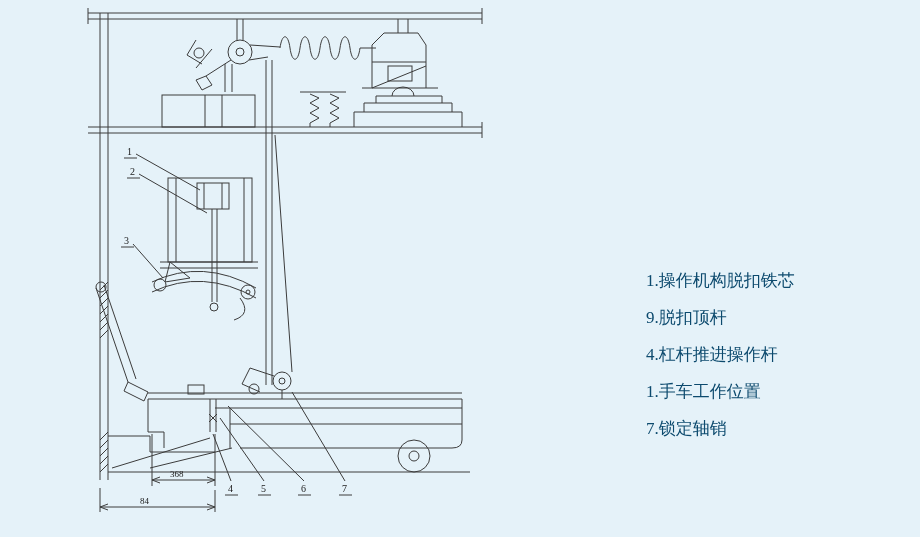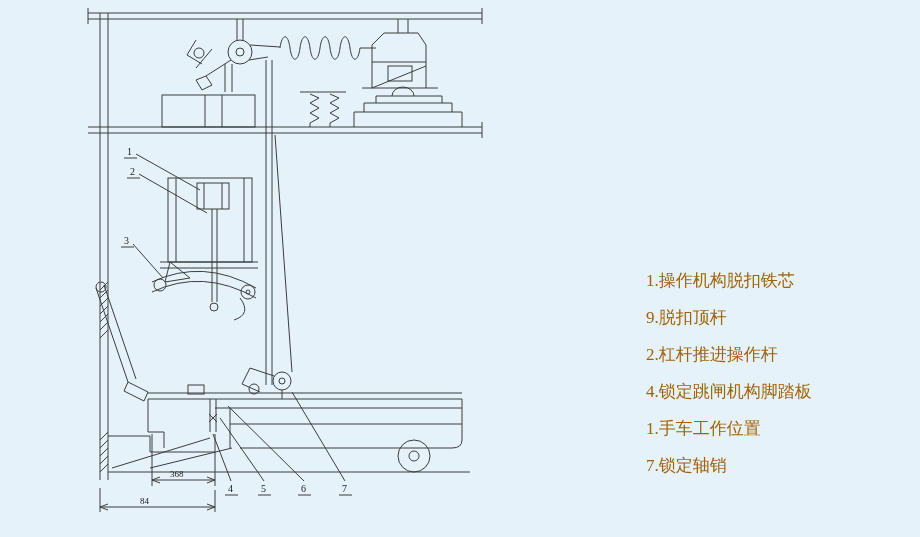--- a/index.html
+++ b/index.html
@@ -20,21 +20,21 @@
   }
   .callout-text { font-size: 10px; }
   .dim-text { font-size: 9px; }
   .legend {
     position: absolute;
     left: 646px; top: 262px;
   }
   .legend-item {
     font-size: 17px;
     line-height: 37px;
-    color: #a16207;
+    color: #0c4a6e;
     white-space: nowrap;
   }
 </style>
 </head>
 <body style="background: rgb(229, 242, 249);">
 
 <svg class="drawing" width="920" height="537" viewBox="0 0 920 537">
 
   <g>
     <path d="M88,13 H482 M88,19 H482 M88,8 V24 M482,8 V24"></path>
@@ -208,17 +208,16 @@
   <g>
     <path d="M345,481 L292,392"></path>
     <path d="M339,495 H352"></path>
     <text class="callout-text" x="342" y="492">7</text>
   </g>
 </svg>
 
 <div class="legend">
   <div class="legend-item">1.操作机构脱扣铁芯</div>
   <div class="legend-item">9.脱扣顶杆</div>
-  <div class="legend-item">2.杠杆推进操作杆</div>
-  <div class="legend-item">4.锁定跳闸机构脚踏板</div>
+  <div class="legend-item">4.杠杆推进操作杆</div>
   <div class="legend-item">1.手车工作位置</div>
   <div class="legend-item">7.锁定轴销</div>
 </div>
 
 </body></html>

